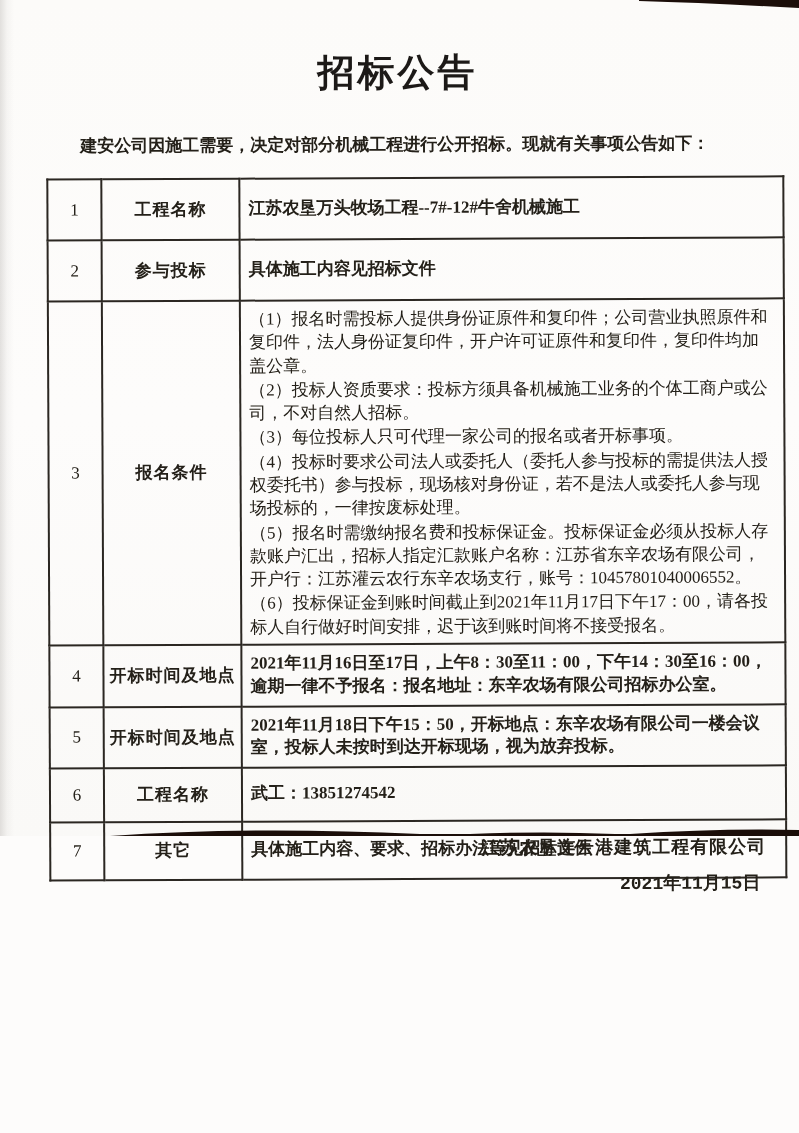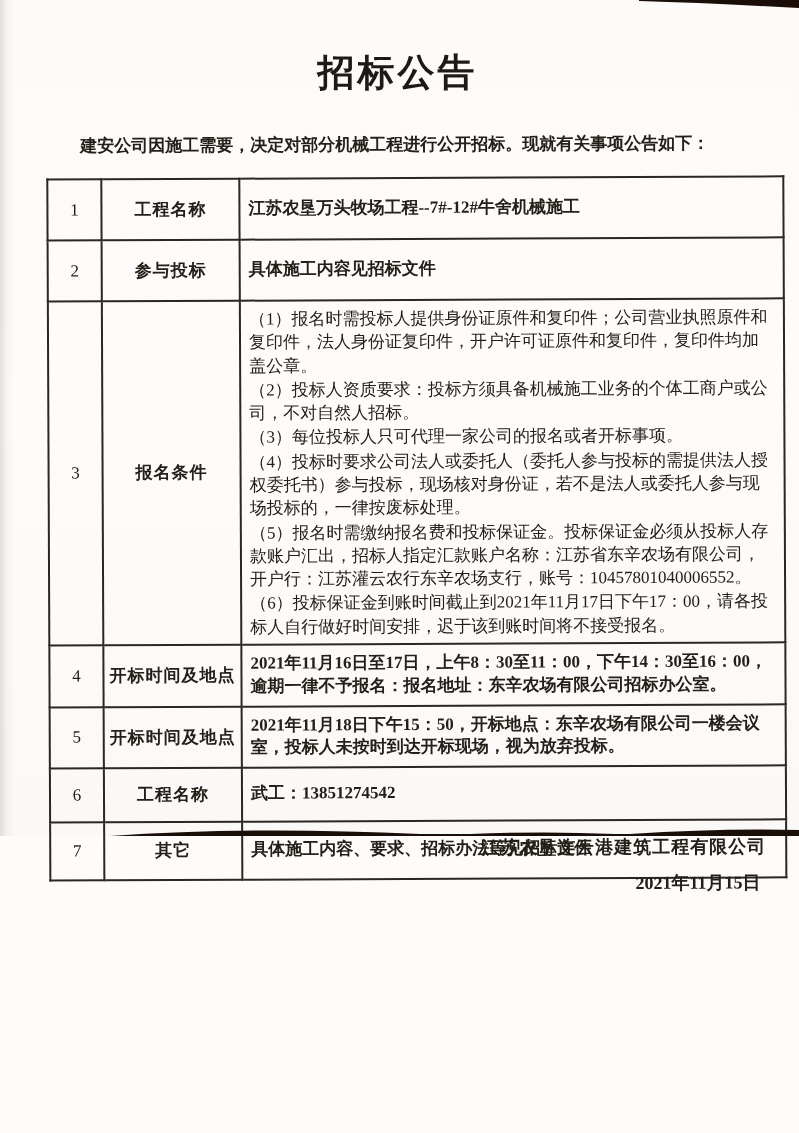--- a/index.html
+++ b/index.html
@@ -108,20 +108,21 @@
     color: #242019;
   }
   .doc-date {
     position: absolute;
     top: 872px;
     right: 40px;
     margin: 0;
     font-size: 18px;
     font-weight: 600;
     color: #242019;
+    font-family: Liberation Mono, monospace;
   }
   .scan-edge-top {
     position: absolute;
     top: 0; right: 0;
     width: 160px; height: 9px;
     pointer-events: none;
   }
   .scan-edge-bottom {
     position: absolute;
     bottom: 0; left: 0;

